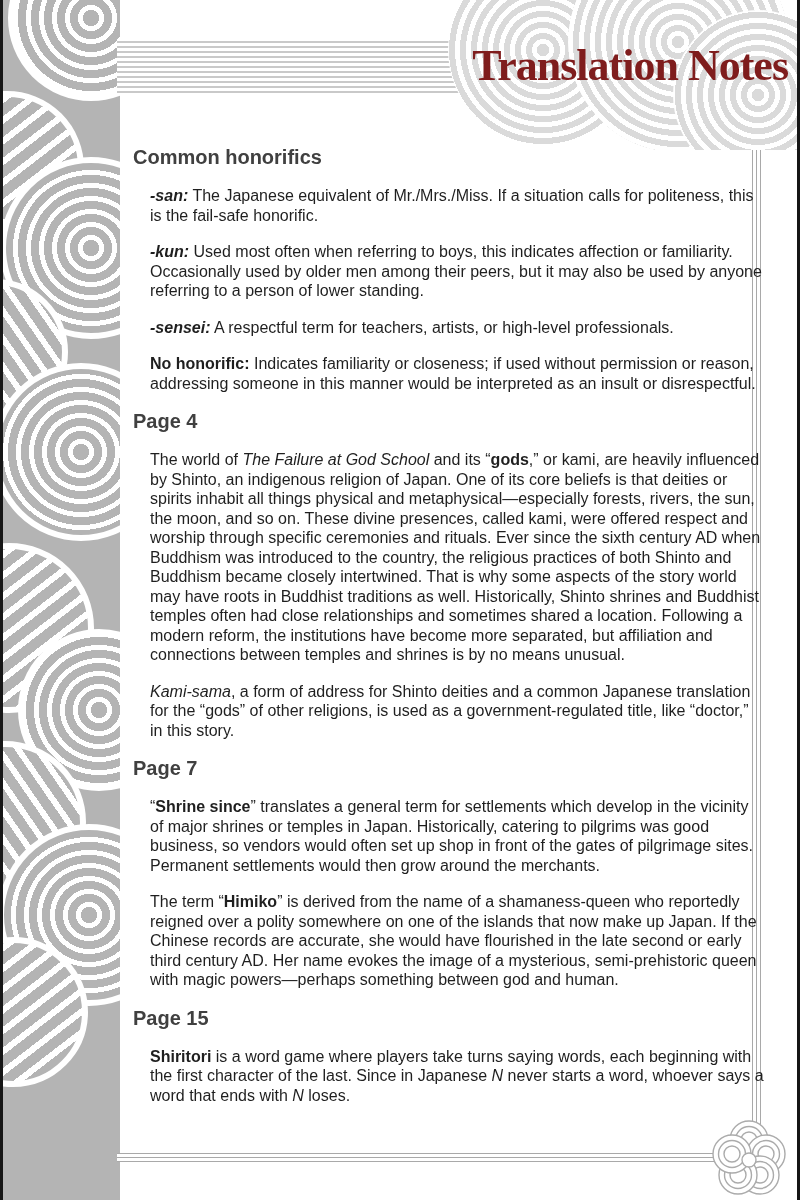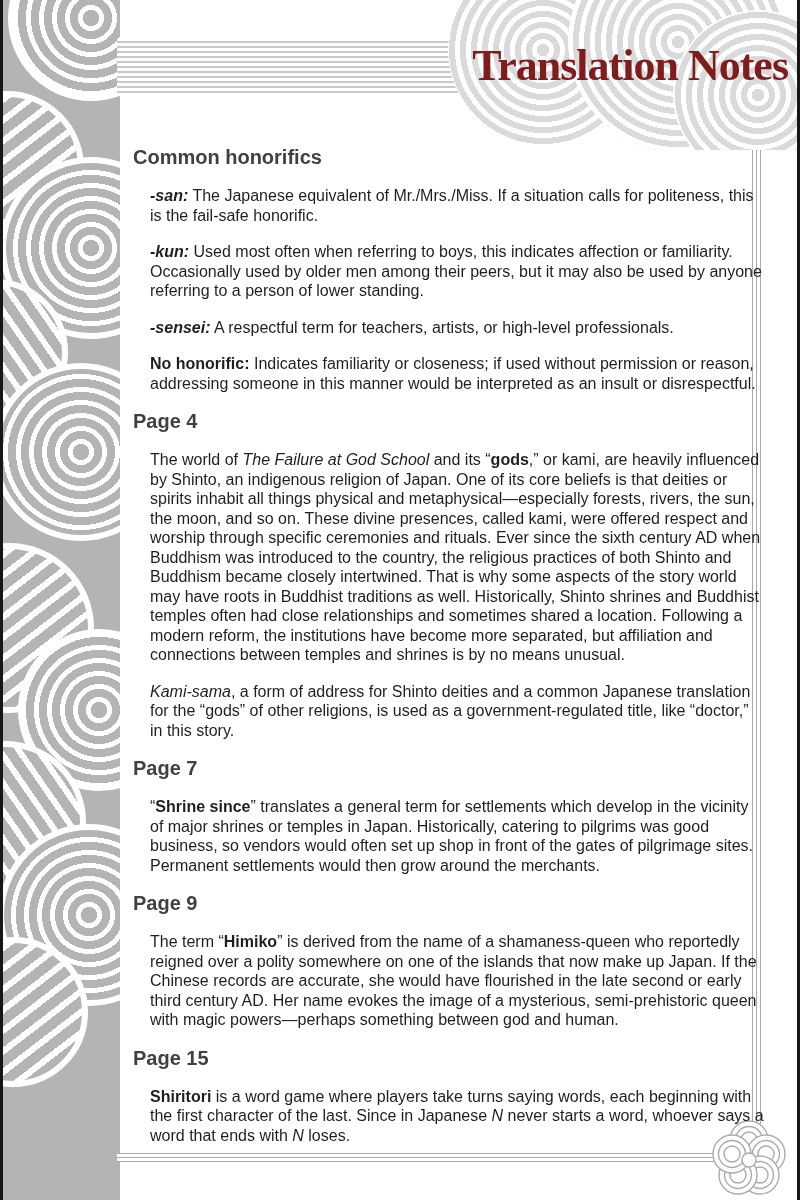--- a/index.html
+++ b/index.html
@@ -196,20 +196,19 @@
     <section>
       <h2>Page 4</h2>
       <p><span>The world of </span><span class="seg-i">The Failure at God School</span><span> and its “</span><span class="seg-b">gods</span><span>,” or kami, are heavily influenced by Shinto, an indigenous religion of Japan. One of its core beliefs is that deities or spirits inhabit all things physical and metaphysical—especially forests, rivers, the sun, the moon, and so on. These divine presences, called kami, were offered respect and worship through specific ceremonies and rituals. Ever since the sixth century AD when Buddhism was introduced to the country, the religious practices of both Shinto and Buddhism became closely intertwined. That is why some aspects of the story world may have roots in Buddhist traditions as well. Historically, Shinto shrines and Buddhist temples often had close relationships and sometimes shared a location. Following a modern reform, the institutions have become more separated, but affiliation and connections between temples and shrines is by no means unusual.</span></p>
       <p><span class="seg-i">Kami-sama</span><span>, a form of address for Shinto deities and a common Japanese translation for the “gods” of other religions, is used as a government-regulated title, like “doctor,” in this story.</span></p>
     </section>
     <section>
       <h2>Page 7</h2>
       <p><span>“</span><span class="seg-b">Shrine since</span><span>” translates a general term for settlements which develop in the vicinity of major shrines or temples in Japan. Historically, catering to pilgrims was good business, so vendors would often set up shop in front of the gates of pilgrimage sites. Permanent settlements would then grow around the merchants.</span></p>
     </section>
     <section>
-      <h2>Page 9</h2>
       <p><span>The term “</span><span class="seg-b">Himiko</span><span>” is derived from the name of a shamaness-queen who reportedly reigned over a polity somewhere on one of the islands that now make up Japan. If the Chinese records are accurate, she would have flourished in the late second or early third century AD. Her name evokes the image of a mysterious, semi-prehistoric queen with magic powers—perhaps something between god and human.</span></p>
     </section>
     <section>
       <h2>Page 15</h2>
       <p><span class="seg-b">Shiritori</span><span> is a word game where players take turns saying words, each beginning with the first character of the last. Since in Japanese </span><span class="seg-i">N</span><span> never starts a word, whoever says </span><span>a word that ends with </span><span class="seg-i">N</span><span> loses.</span></p>
     </section>
   </div>
 
 </body></html>

